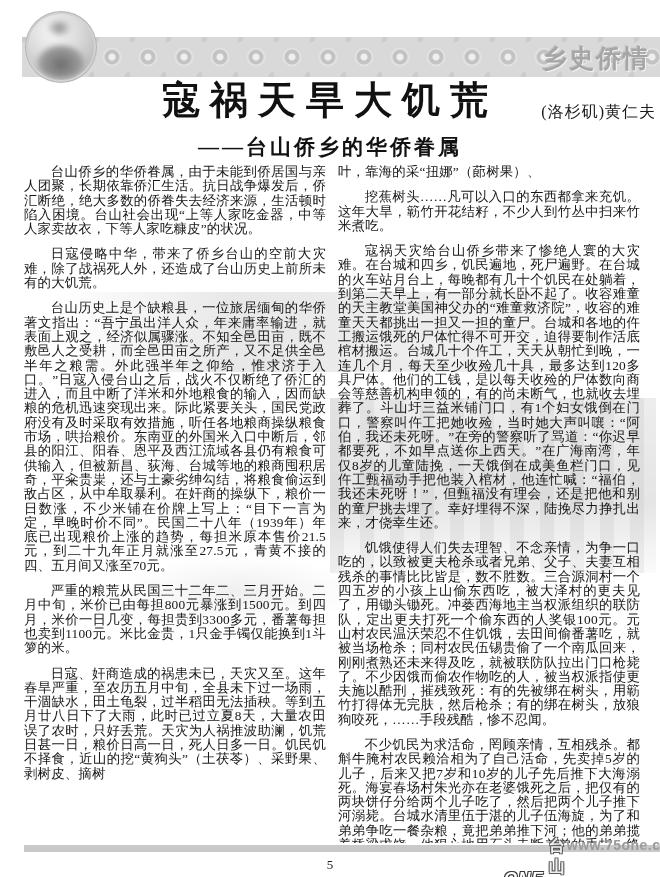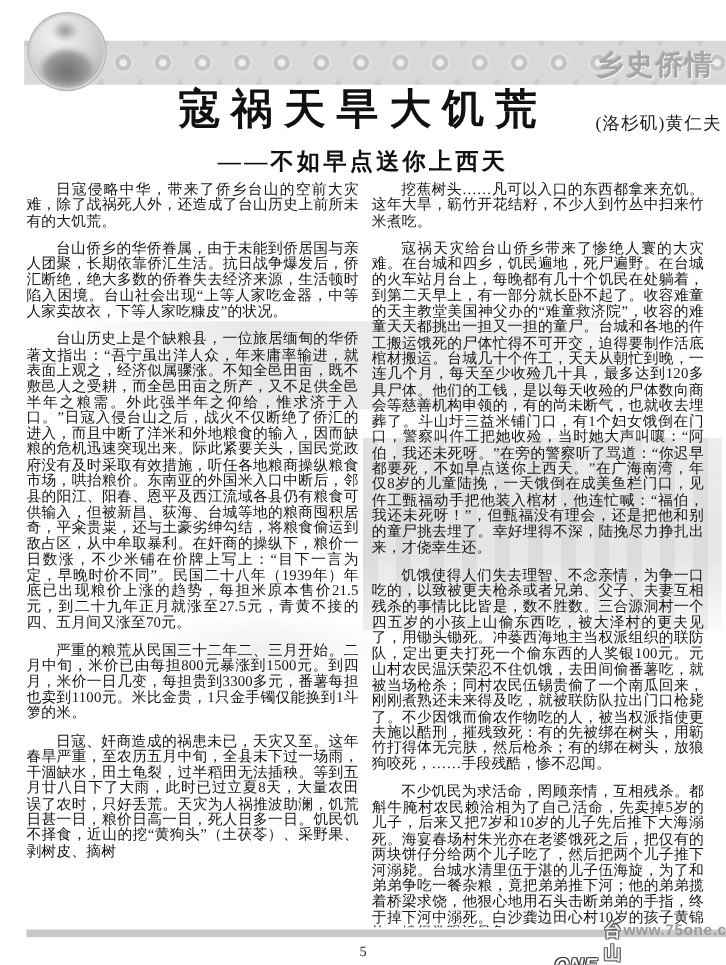--- a/index.html
+++ b/index.html
@@ -88,31 +88,32 @@
   <div class="corner-photo"></div>
 
   <div class="wm wm1"></div>
   <div class="wm wm2"></div>
   <div class="wm wm3"></div>
 
   <div class="title-row">
     <h1 class="article-title">寇祸天旱大饥荒</h1>
     <span class="article-author">(洛杉矶)黄仁夫</span>
   </div>
-  <div class="article-subtitle">——不如早点送你上西天</div>
+  <div class="article-subtitle">——台山侨乡的华侨眷属</div>
 
   <div class="columns">
     <div class="col">
+      <p>台山侨乡的华侨眷属，由于未能到侨居国与亲人团聚，长期依靠侨汇生活。抗日战争爆发后，侨汇断绝，绝大多数的侨眷失去经济来源，生活顿时陷入困境。台山社会出现“上等人家吃金器，中等人家卖故衣，下等人家吃糠皮”的状况。</p>
       <p>日寇侵略中华，带来了侨乡台山的空前大灾难，除了战祸死人外，还造成了台山历史上前所未有的大饥荒。</p>
-      <p>台山侨乡的华侨眷属，由于未能到侨居国与亲人团聚，长期依靠侨汇生活。抗日战争爆发后，侨汇断绝，绝大多数的侨眷失去经济来源，生活顿时陷入困境。台山社会出现“上等人家吃金器，中等人家卖故衣，下等人家吃糠皮”的状况。</p>
       <p>台山历史上是个缺粮县，一位旅居缅甸的华侨著文指出：“吾宁虽出洋人众，年来庸率输进，就表面上观之，经济似属骤涨。不知全邑田亩，既不敷邑人之受耕，而全邑田亩之所产，又不足供全邑半年之粮需。外此强半年之仰给，惟求济于入口。”日寇入侵台山之后，战火不仅断绝了侨汇的进入，而且中断了洋米和外地粮食的输入，因而缺粮的危机迅速突现出来。际此紧要关头，国民党政府没有及时采取有效措施，听任各地粮商操纵粮食市场，哄抬粮价。东南亚的外国米入口中断后，邻县的阳江、阳春、恩平及西江流域各县仍有粮食可供输入，但被新昌、荻海、台城等地的粮商囤积居奇，平籴贵粜，还与土豪劣绅勾结，将粮食偷运到敌占区，从中牟取暴利。在奸商的操纵下，粮价一日数涨，不少米铺在价牌上写上：“目下一言为定，早晚时价不同”。民国二十八年（1939年）年底已出现粮价上涨的趋势，每担米原本售价21.5元，到二十九年正月就涨至27.5元，青黄不接的四、五月间又涨至70元。</p>
       <p>严重的粮荒从民国三十二年二、三月开始。二月中旬，米价已由每担800元暴涨到1500元。到四月，米价一日几变，每担贵到3300多元，番薯每担也卖到1100元。米比金贵，1只金手镯仅能换到1斗箩的米。</p>
       <p>日寇、奸商造成的祸患未已，天灾又至。这年春旱严重，至农历五月中旬，全县未下过一场雨，干涸缺水，田土龟裂，过半稻田无法插秧。等到五月廿八日下了大雨，此时已过立夏8天，大量农田误了农时，只好丢荒。天灾为人祸推波助澜，饥荒日甚一日，粮价日高一日，死人日多一日。饥民饥不择食，近山的挖“黄狗头”（土茯苓）、采野果、剥树皮、摘树</p>
     </div>
     <div class="col">
+      <p class="no-indent">叶，靠海的采“扭娜”（蓈树果）、</p>
       <p>挖蕉树头……凡可以入口的东西都拿来充饥。这年大旱，簕竹开花结籽，不少人到竹丛中扫来竹米煮吃。</p>
       <p>寇祸天灾给台山侨乡带来了惨绝人寰的大灾难。在台城和四乡，饥民遍地，死尸遍野。在台城的火车站月台上，每晚都有几十个饥民在处躺着，到第二天早上，有一部分就长卧不起了。收容难童的天主教堂美国神父办的“难童救济院”，收容的难童天天都挑出一担又一担的童尸。台城和各地的仵工搬运饿死的尸体忙得不可开交，迫得要制作活底棺材搬运。台城几十个仵工，天天从朝忙到晚，一连几个月，每天至少收殓几十具，最多达到120多具尸体。他们的工钱，是以每天收殓的尸体数向商会等慈善机构申领的，有的尚未断气，也就收去埋葬了。斗山圩三益米铺门口，有1个妇女饿倒在门口，警察叫仵工把她收殓，当时她大声叫嚷：“阿伯，我还未死呀。”在旁的警察听了骂道：“你迟早都要死，不如早点送你上西天。”在广海南湾，年仅8岁的儿童陆挽，一天饿倒在成美鱼栏门口，见仵工甄福动手把他装入棺材，他连忙喊：“福伯，我还未死呀！”，但甄福没有理会，还是把他和别的童尸挑去埋了。幸好埋得不深，陆挽尽力挣扎出来，才侥幸生还。</p>
       <p>饥饿使得人们失去理智、不念亲情，为争一口吃的，以致被更夫枪杀或者兄弟、父子、夫妻互相残杀的事情比比皆是，数不胜数。三合源洞村一个四五岁的小孩上山偷东西吃，被大泽村的更夫见了，用锄头锄死。冲蒌西海地主当权派组织的联防队，定出更夫打死一个偷东西的人奖银100元。元山村农民温沃荣忍不住饥饿，去田间偷番薯吃，就被当场枪杀；同村农民伍锡贵偷了一个南瓜回来，刚刚煮熟还未来得及吃，就被联防队拉出门口枪毙了。不少因饿而偷农作物吃的人，被当权派指使更夫施以酷刑，摧残致死：有的先被绑在树头，用簕竹打得体无完肤，然后枪杀；有的绑在树头，放狼狗咬死，……手段残酷，惨不忍闻。</p>
       <p>不少饥民为求活命，罔顾亲情，互相残杀。都斛牛腌村农民赖洽相为了自己活命，先卖掉5岁的儿子，后来又把7岁和10岁的儿子先后推下大海溺死。海宴春场村朱光亦在老婆饿死之后，把仅有的两块饼仔分给两个儿子吃了，然后把两个儿子推下河溺毙。台城水清里伍于湛的儿子伍海旋，为了和弟弟争吃一餐杂粮，竟把弟弟推下河；他的弟弟揽着桥梁求饶，他狠心地用石头击断弟弟的手指，终于掉下河中溺死。白沙龚边田心村10岁的孩子黄锦均，饿得常跟祖母争</p>
     </div>
   </div>
 
   <div class="footer-rule"></div>
   <div class="page-number">5</div>
 

